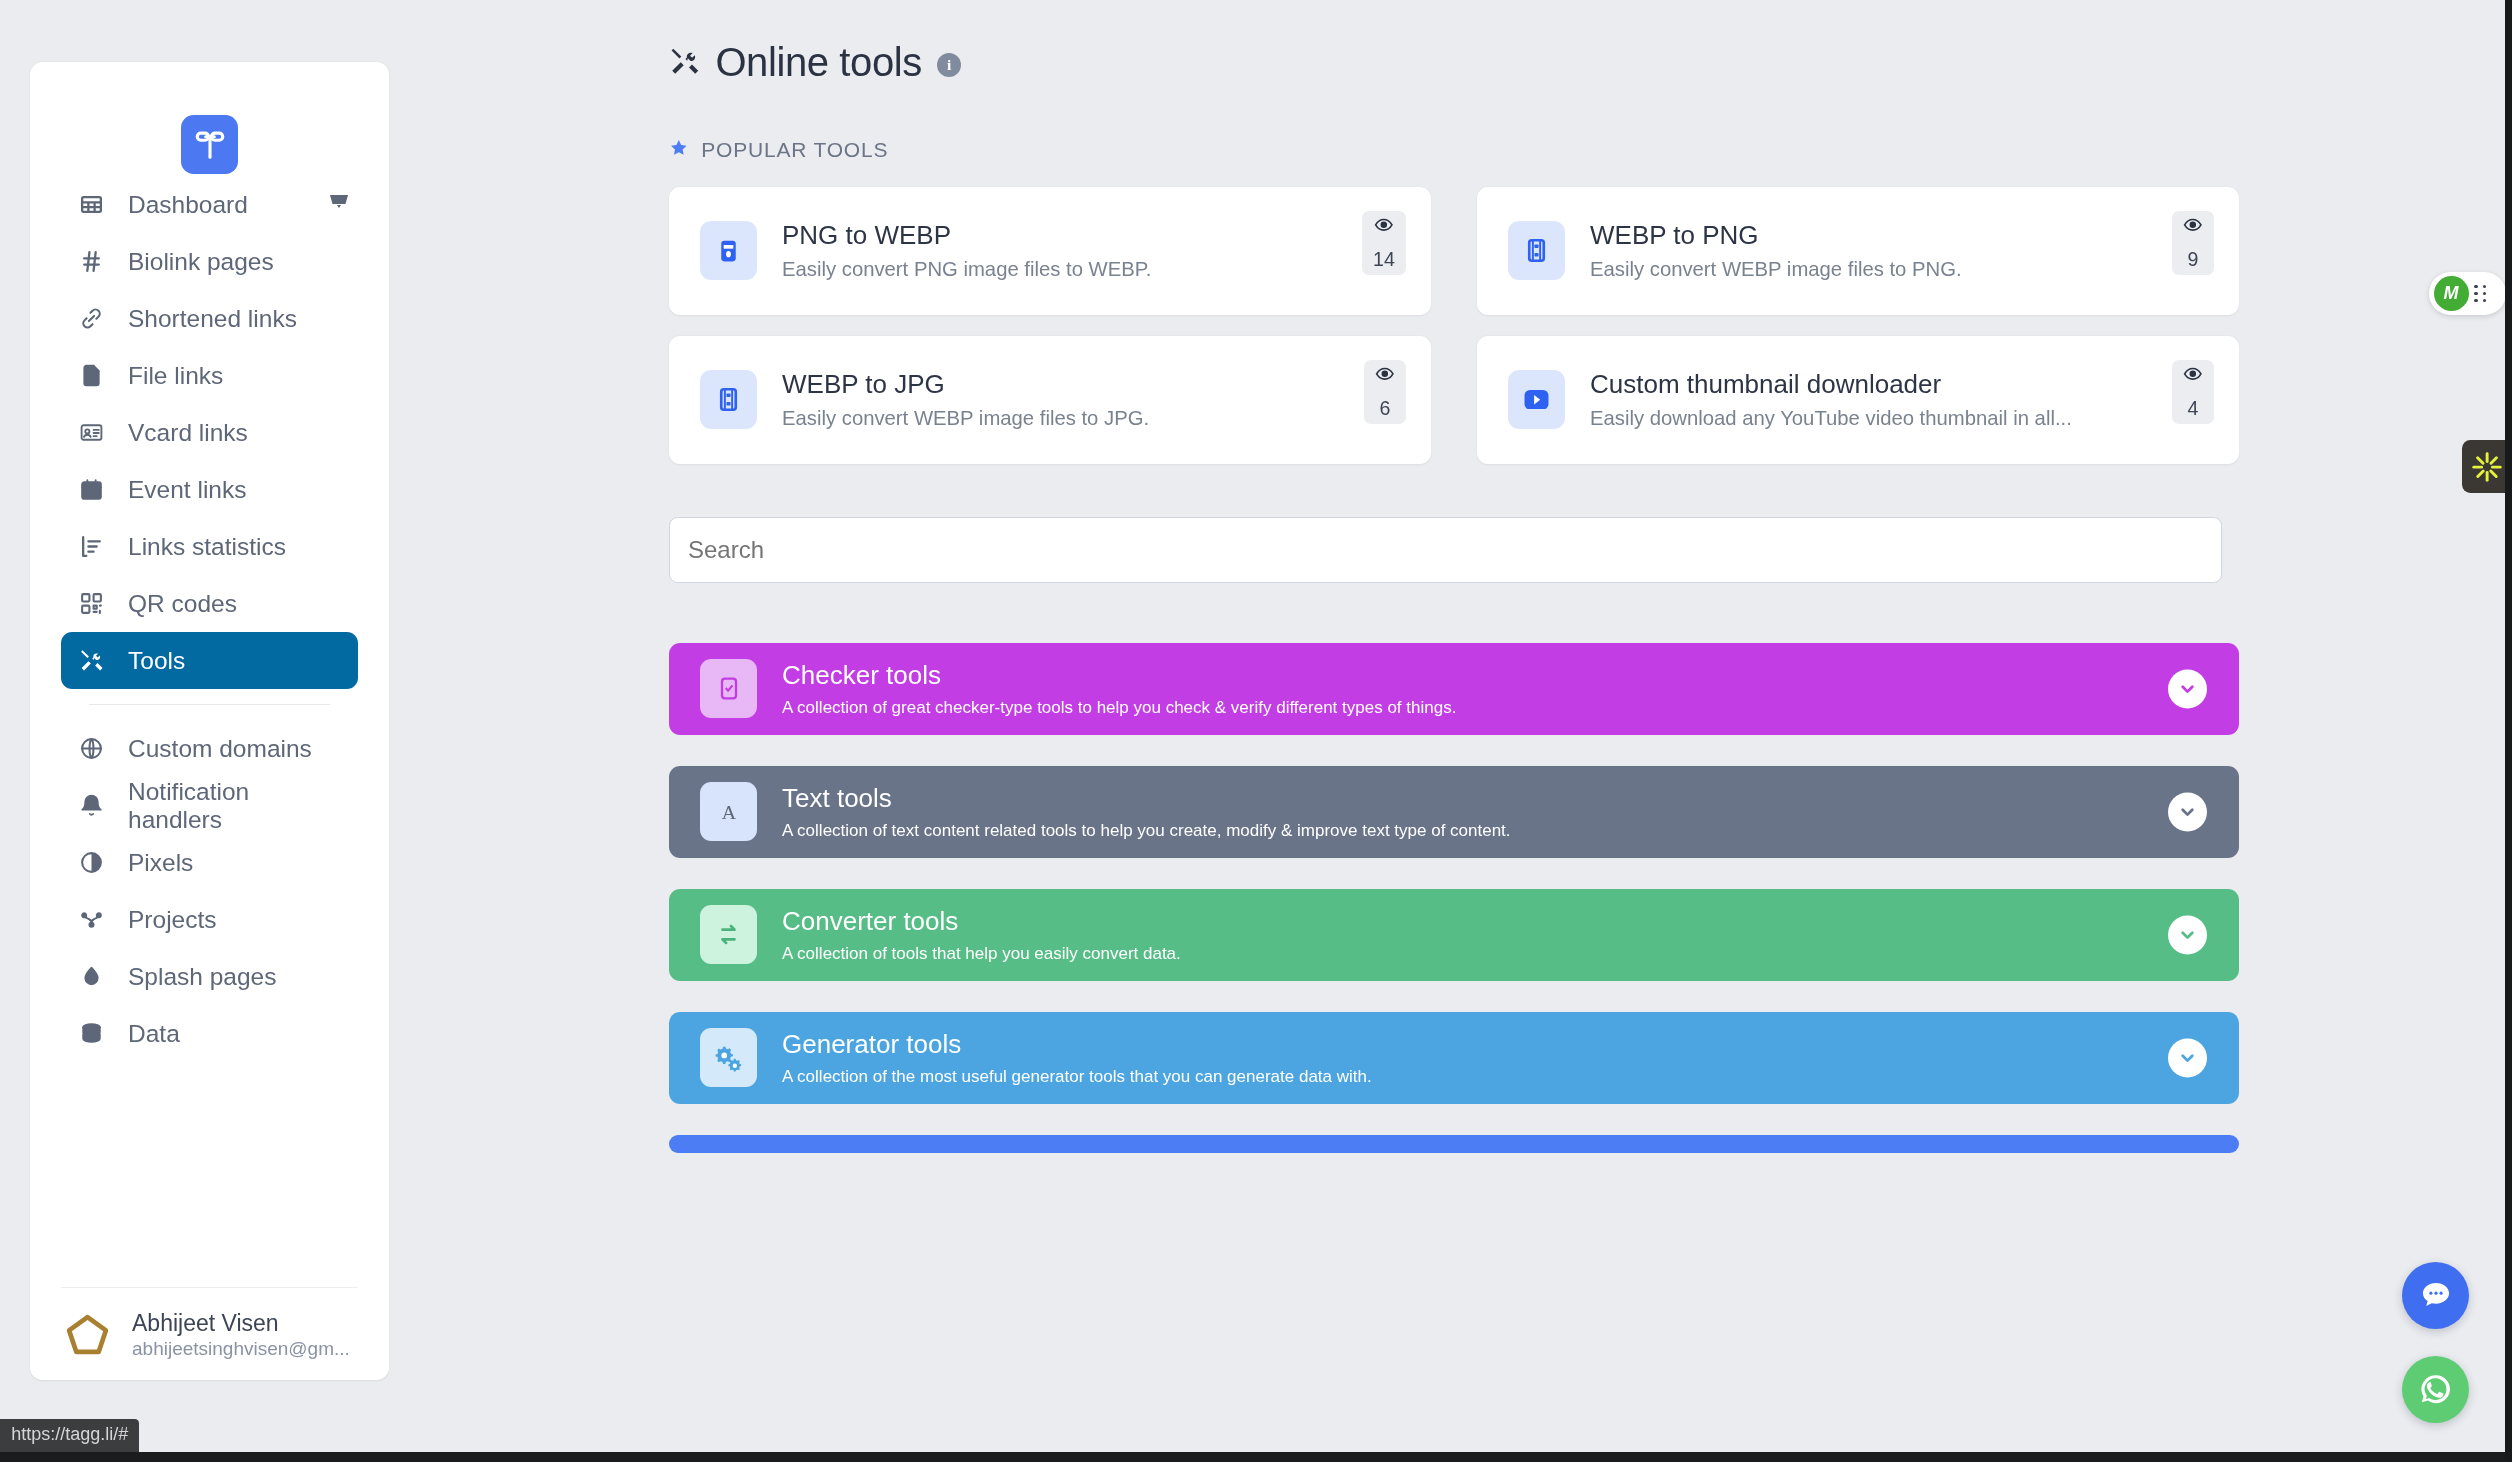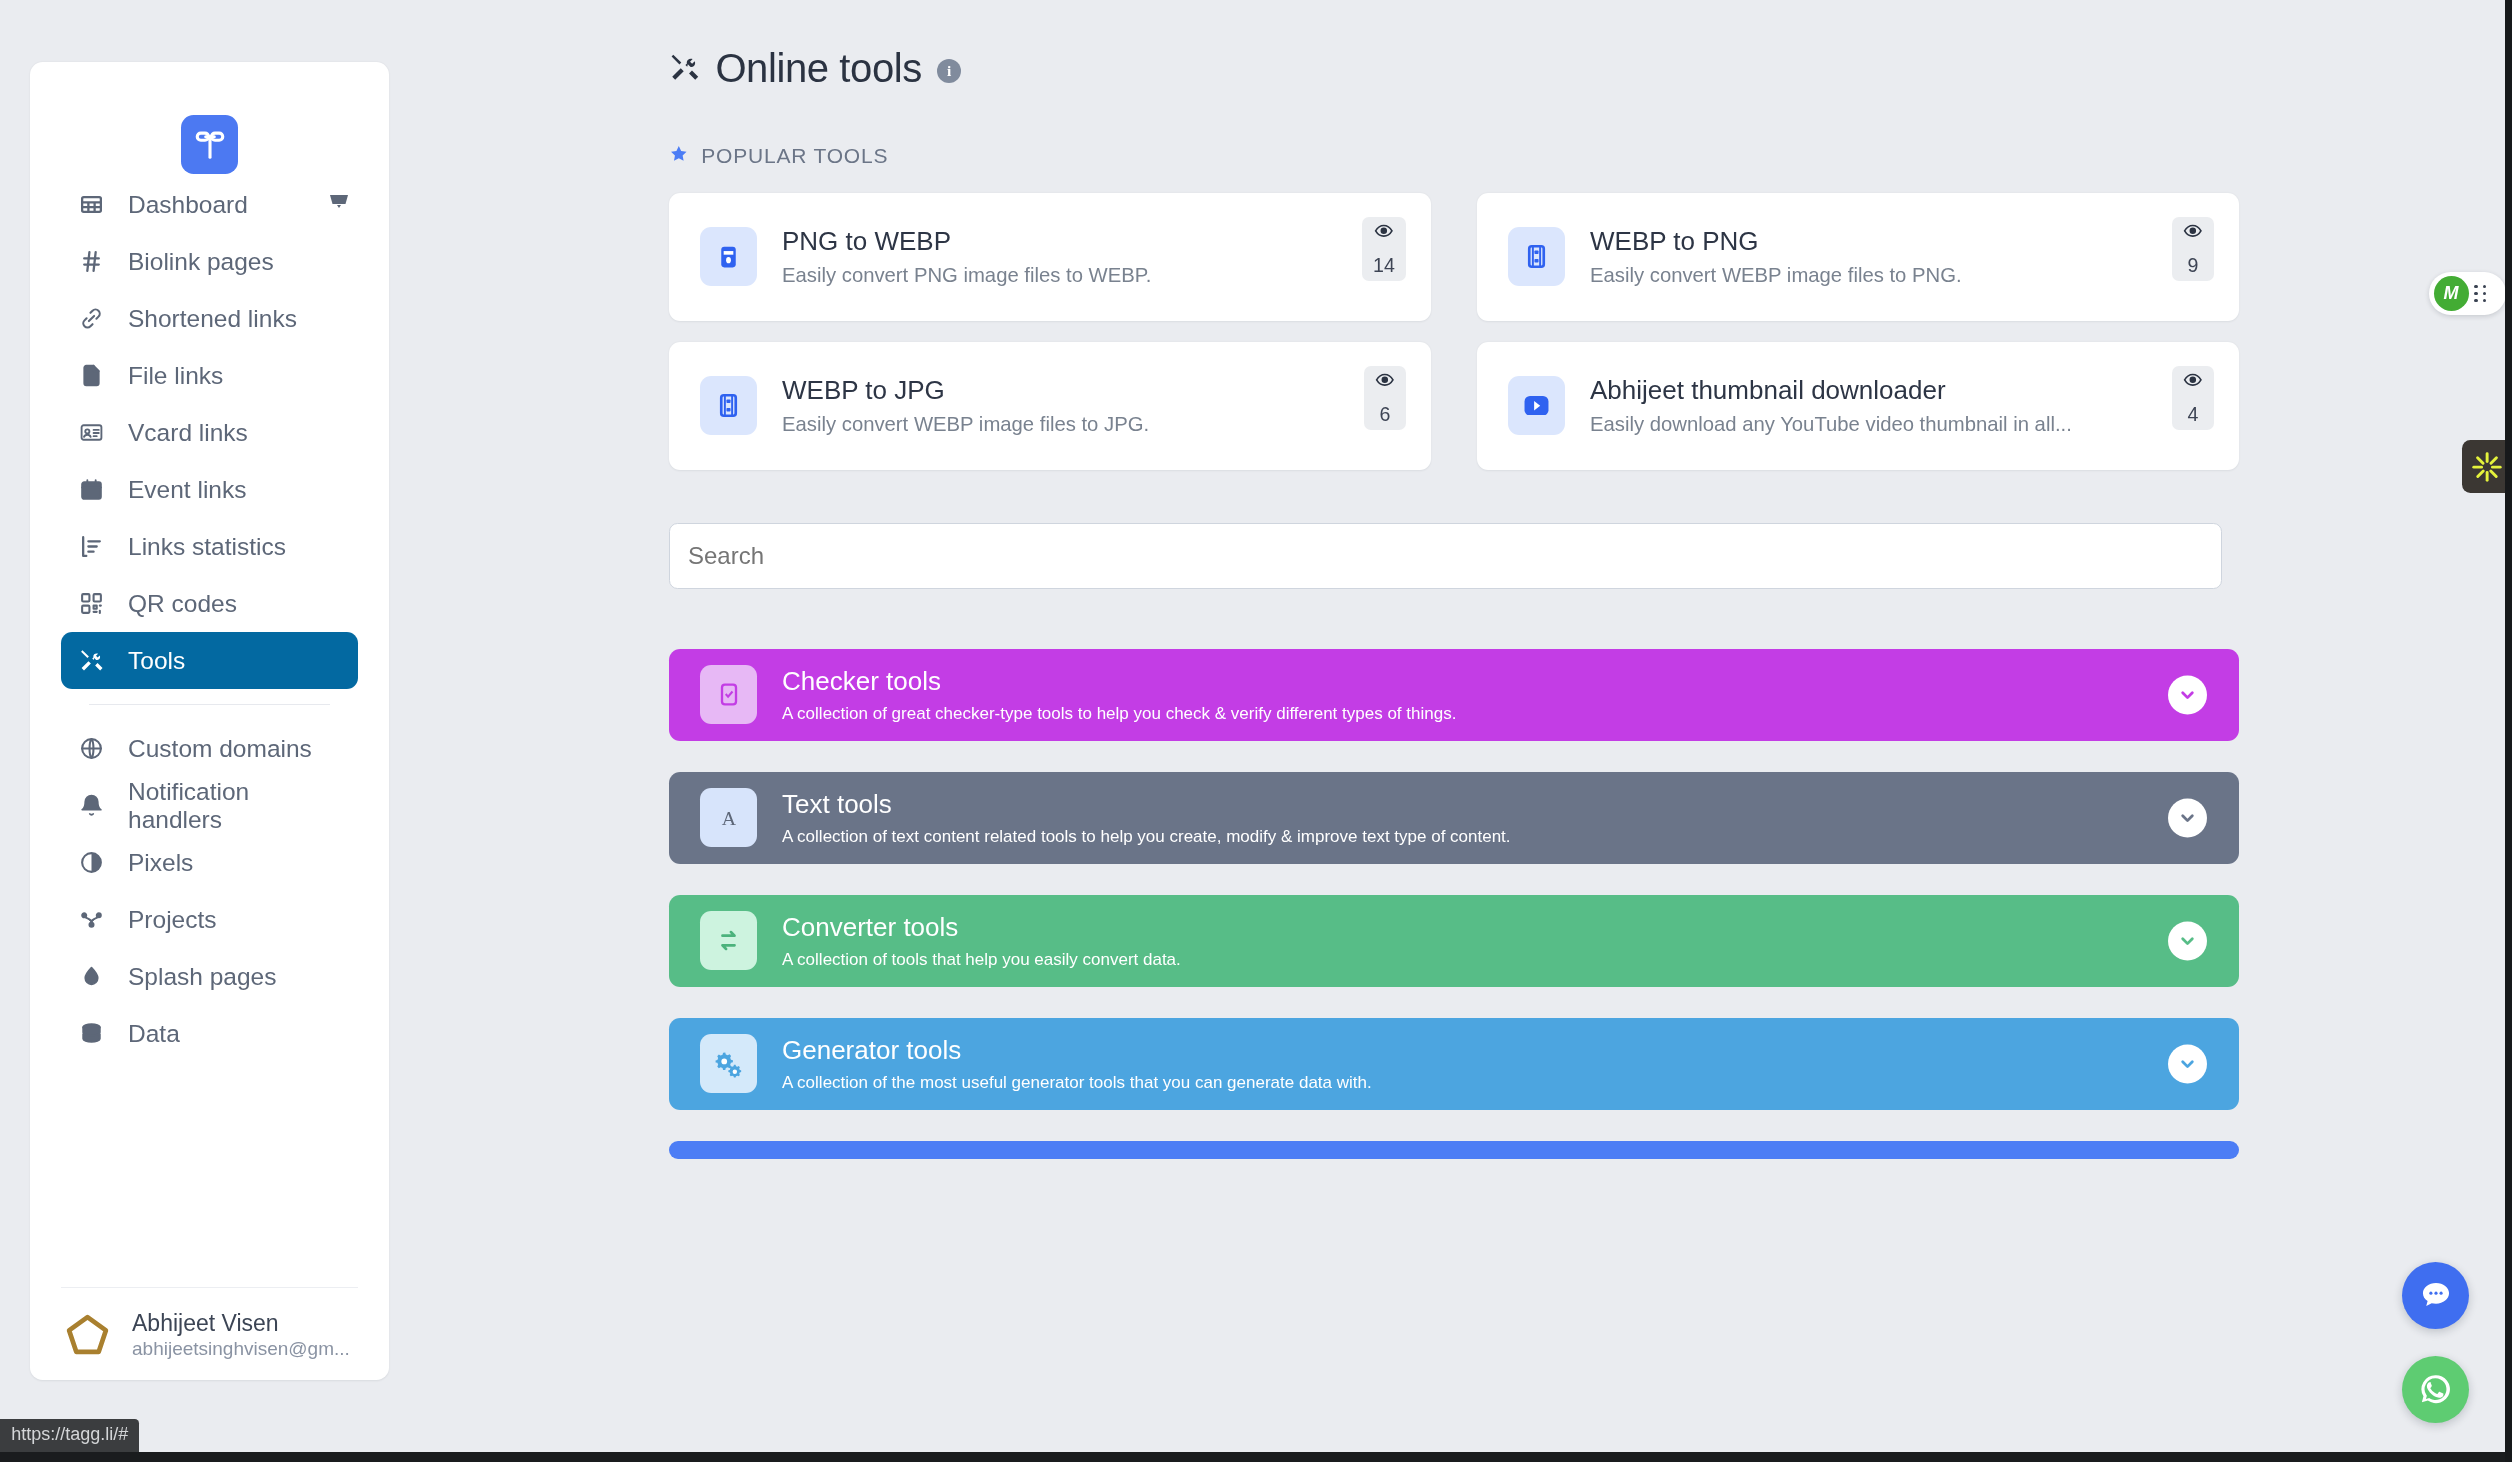--- a/index.html
+++ b/index.html
@@ -40,21 +40,21 @@
   #profile {
     position:absolute; left:31px; right:31px; bottom:18px;
     border-top:0.7px solid #eceef2; padding-top:21px;
     display:flex; align-items:flex-end; gap:18px; cursor:pointer;
   }
   .avatar { width:53px; height:53px; flex:0 0 53px; display:flex; align-items:center; justify-content:center; }
   .pf-name { font-size:23px; color:#3c4555; line-height:1.25; }
   .pf-mail { font-size:19px; color:#8a93a3; line-height:1.3; }
 
   
-  #main { position:absolute; left:669px; top:46px; width:1570px; }
+  #main { position:absolute; left:669px; top:40px; width:1570px; }
   #page-head { display:flex; align-items:center; gap:15.4px; margin-bottom:53px; }
   #page-title { font-size:40px; color:#2b3342; font-weight:400; letter-spacing:-0.4px; }
   .info-dot {
     width:24px; height:24px; border-radius:50%; background:#808b9d;
     color:#fff; font-size:15.4px; font-weight:bold;
     display:flex; align-items:center; justify-content:center;
     font-family:"Liberation Serif", serif; margin-top:5.6px; cursor:pointer;
   }
   #popular-label {
     display:flex; align-items:center; gap:12.6px;
@@ -395,21 +395,21 @@
         </span>
       </div>
       <div class="tool-card">
         <span class="tc-ico">
           <svg width="27" height="19.6" viewBox="0 0 24 18" fill="#2f62f0">
             <rect x="1" y="0" width="22" height="18" rx="5"></rect>
             <path d="M9.8 4.6 15.4 9l-5.6 4.4z" fill="#fff"></path>
           </svg>
         </span>
         <span>
-          <div class="tc-title">Abhijeet thumbnail downloader</div>
+          <div class="tc-title">Custom thumbnail downloader</div>
           <div class="tc-desc">Easily download any YouTube video thumbnail in all...</div>
         </span>
         <span class="views">
           <span><svg width="19.6" height="19.6" viewBox="0 0 24 24" fill="none" stroke="#2b3342" stroke-width="2">
               <path d="M2 12s3.8-6.5 10-6.5S22 12 22 12s-3.8 6.5-10 6.5S2 12 2 12z"></path>
               <circle cx="12" cy="12" r="3" fill="#2b3342"></circle>
             </svg></span>
           <span>4</span>
         </span>
       </div>

